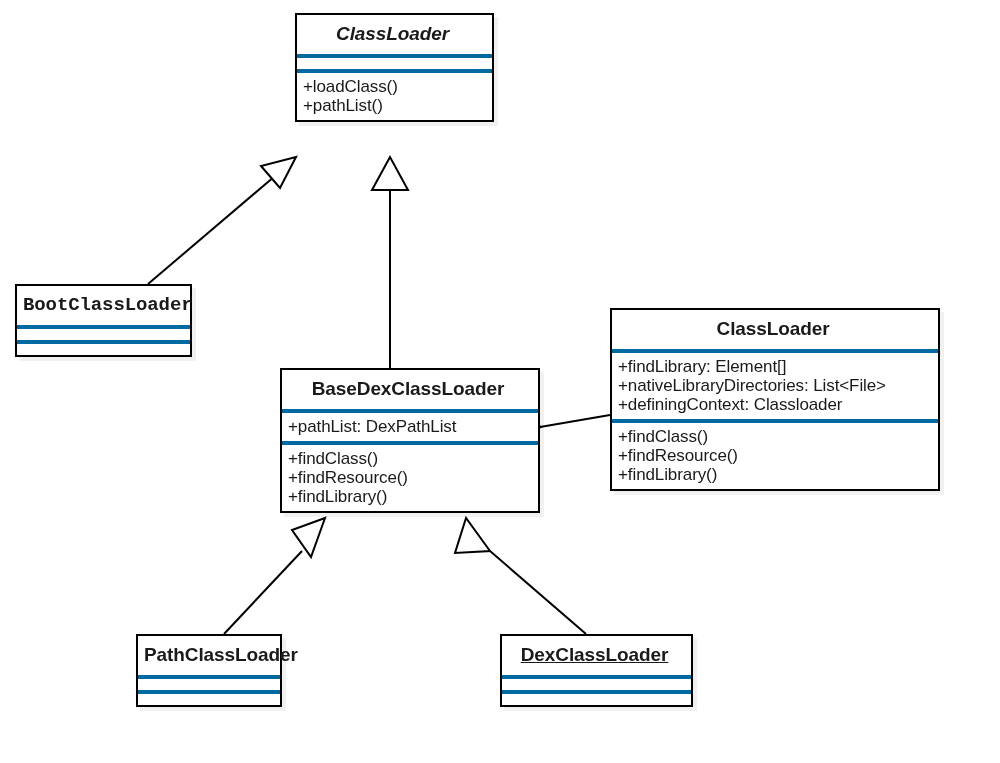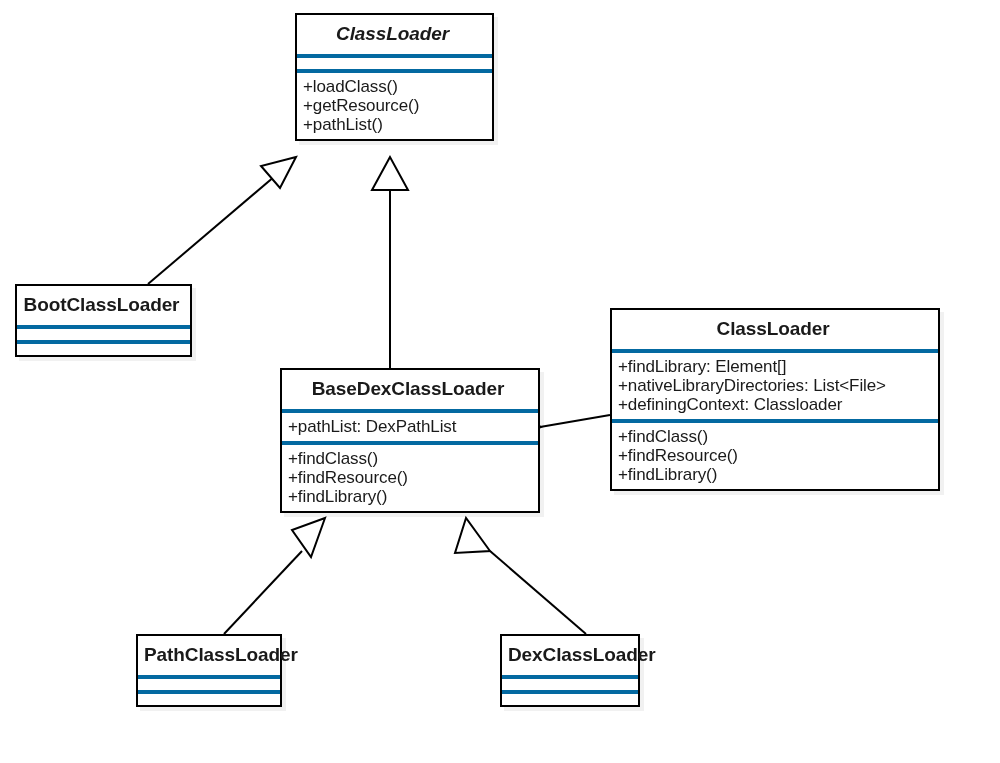--- a/index.html
+++ b/index.html
@@ -54,25 +54,25 @@
   }
   .uml-row {
     font-size: 17px;
     line-height: 19px;
     white-space: nowrap;
     letter-spacing: -0.1px;
   }
 
   
   #class-classloader      { left: 295px; top: 13px;  width: 199px; }
-  #class-bootclassloader  { left: 15px;  top: 284px; width: 177px; }
+  #class-bootclassloader  { left: 15px;  top: 284px; width: 177px; font-family: Liberation Mono, monospace; }
   #class-basedexclassloader { left: 280px; top: 368px; width: 260px; }
   #class-dexpathlist      { left: 610px; top: 308px; width: 330px; }
   #class-pathclassloader  { left: 136px; top: 634px; width: 146px; }
-  #class-dexclassloader   { left: 500px; top: 634px; width: 140px; }
+  #class-dexclassloader   { left: 500px; top: 634px; width: 193px; text-decoration: underline; }
 
   .svg-layer {
     position: absolute;
     left: 0; top: 0;
     width: 1000px;
     height: 763px;
     z-index: 2;
     pointer-events: none;
   }
   .edge-line {
@@ -129,21 +129,20 @@
       <line class="edge-line" x1="540" y1="427" x2="610" y2="415"></line>
       <polygon class="diamond-filled" points="500,428 520,419 541,427 520,438"></polygon>
     </g>
   </svg>
 
   <div class="uml-class" id="class-classloader">
     <div class="uml-title abstract">ClassLoader</div>
     <div class="uml-compartment empty"></div>
     <div class="uml-compartment">
       <div class="uml-row">+loadClass()</div>
-      <div class="uml-row">+getResource()</div>
       <div class="uml-row">+pathList()</div>
     </div>
   </div>
 
   <div class="uml-class" id="class-bootclassloader">
     <div class="uml-title">BootClassLoader</div>
     <div class="uml-compartment empty"></div>
     <div class="uml-compartment empty"></div>
   </div>
 

